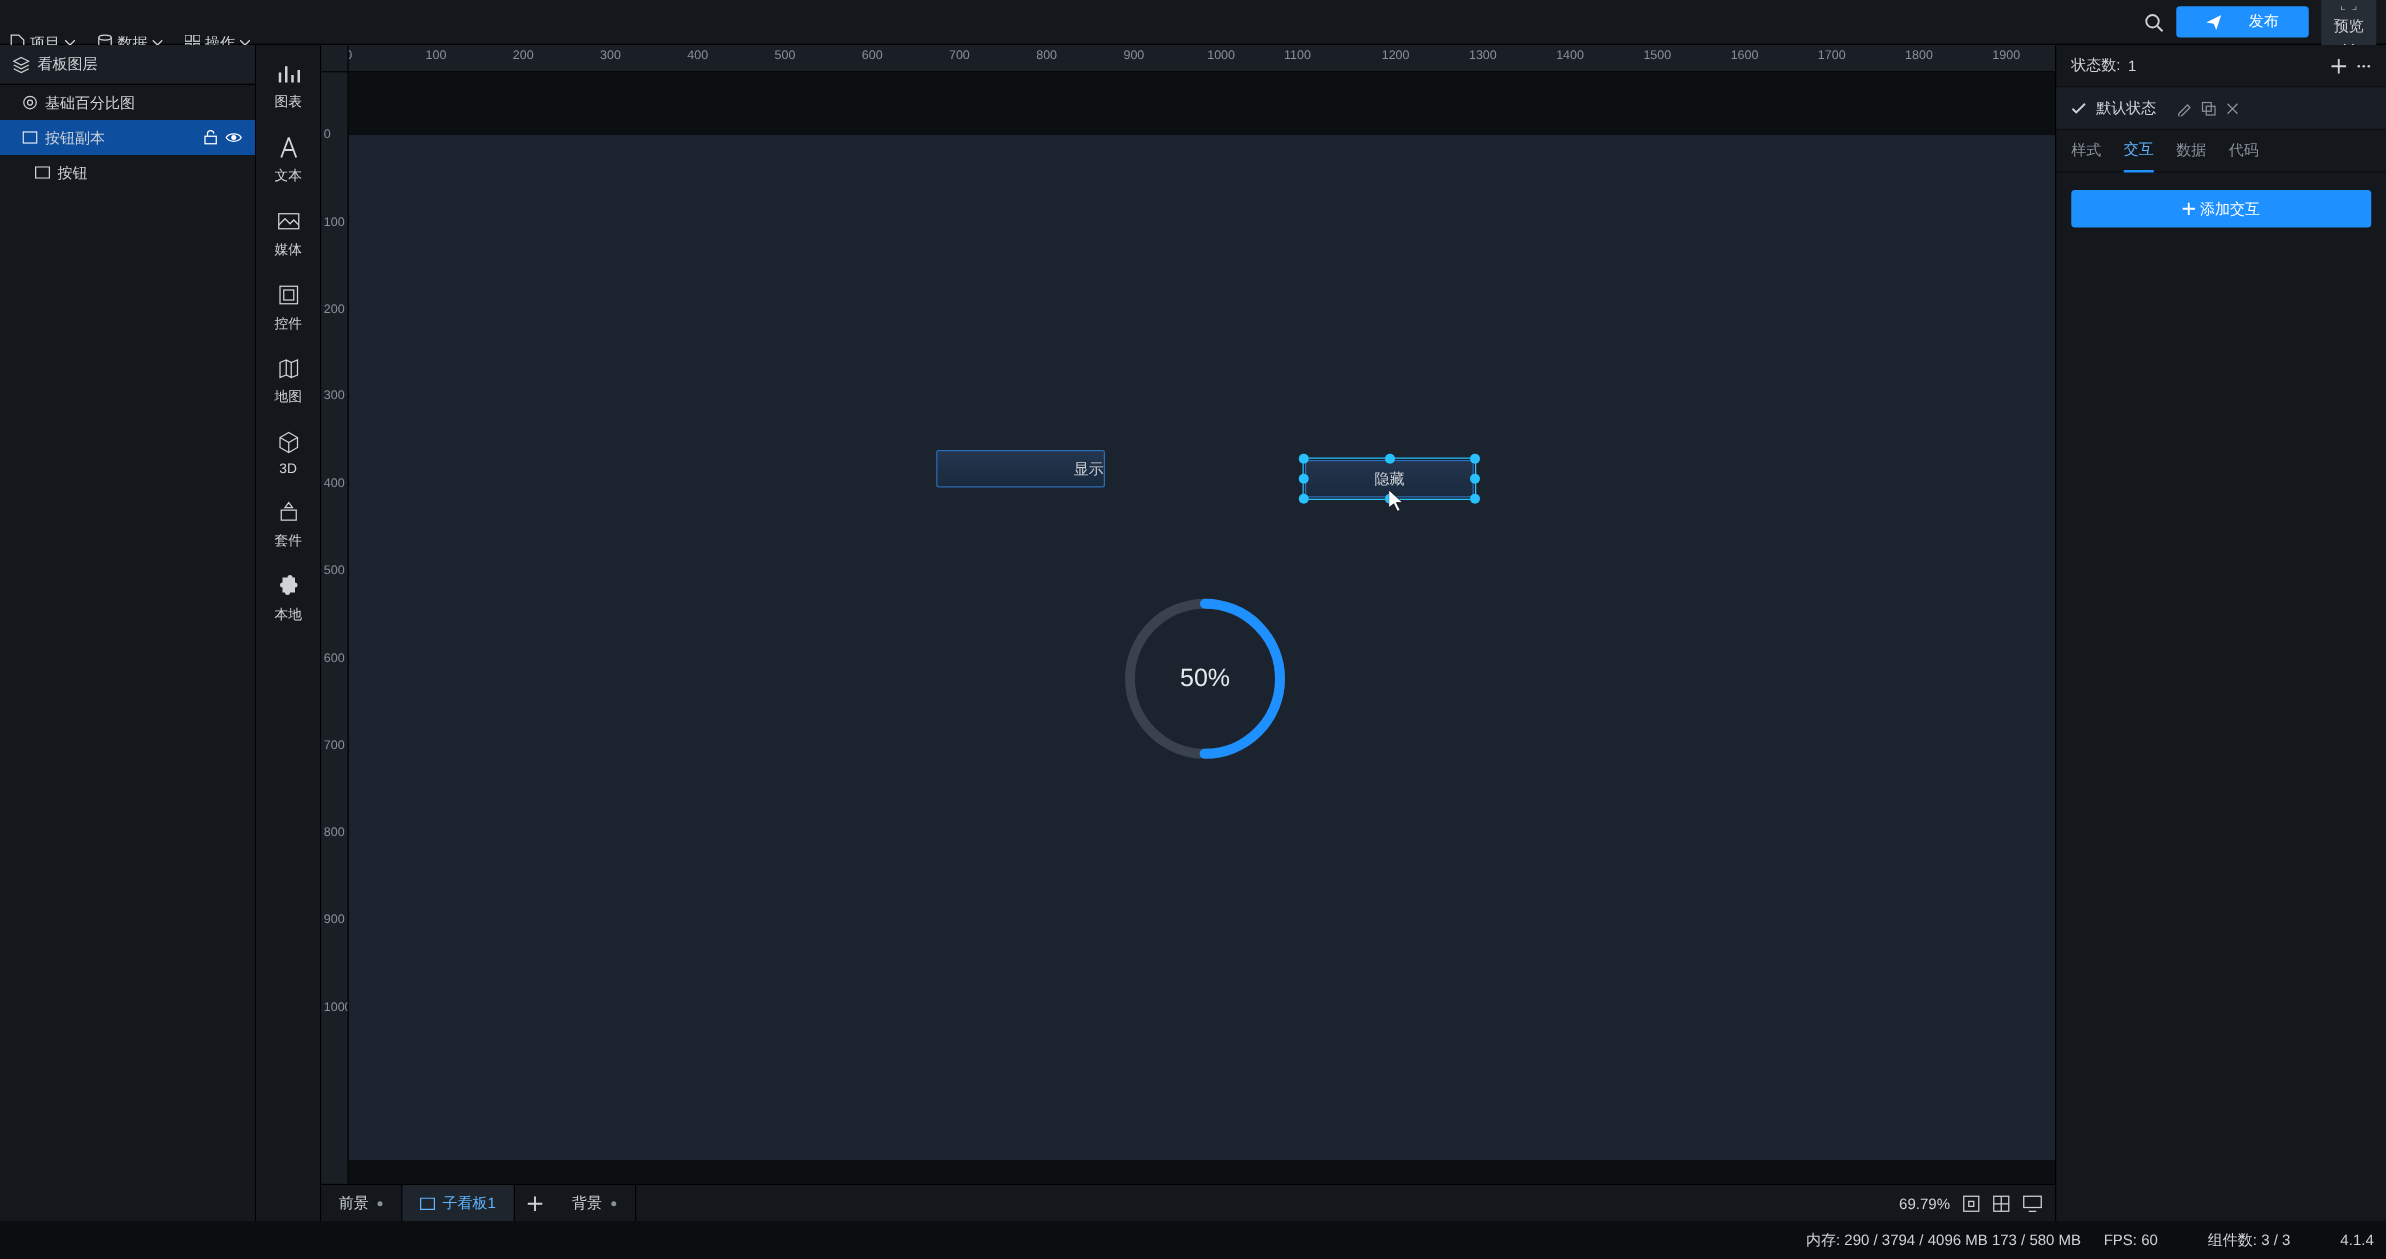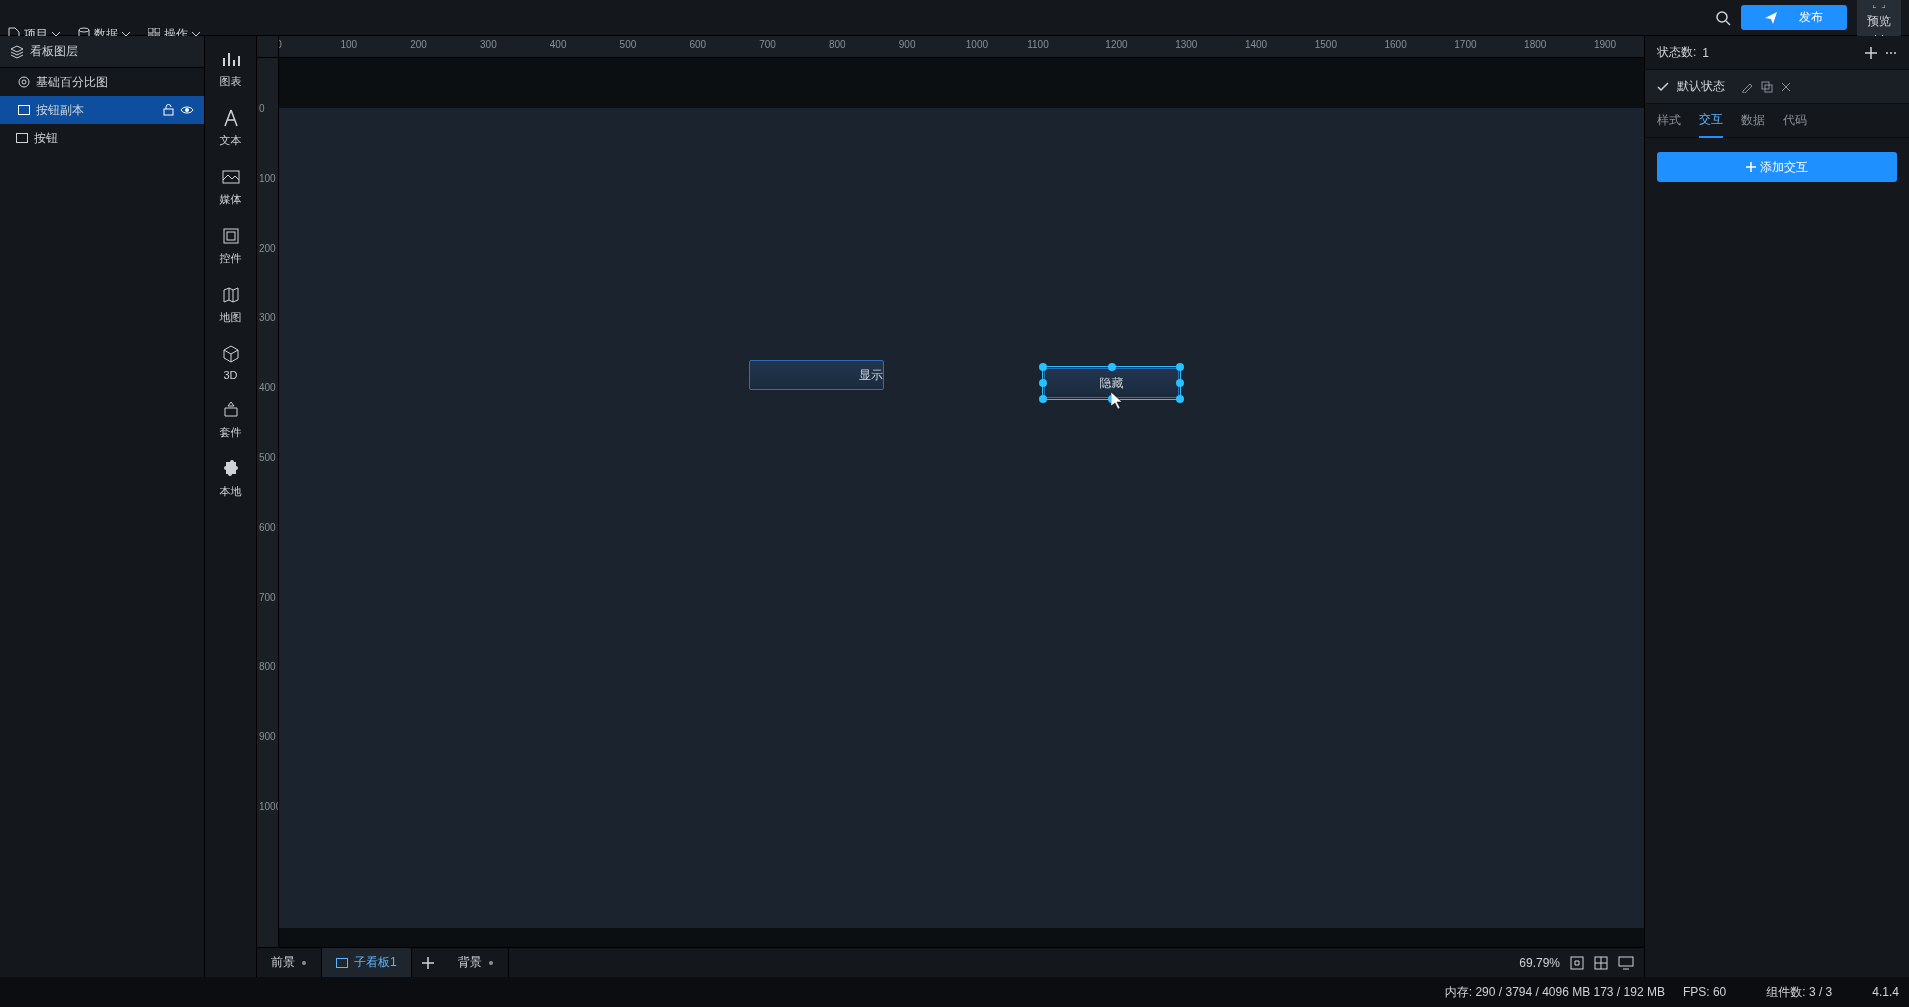--- a/index.html
+++ b/index.html
@@ -33,21 +33,21 @@
   svg{display:block;}
 
   
   .main{flex:1;display:flex;min-height:0;}
 
   
   .layers{width:205px;background:var(--bg-1);display:flex;flex-direction:column;border-right:1px solid #000;}
   .layers-header{height:32px;display:flex;align-items:center;gap:6px;padding:0 10px;background:var(--bg-2);border-bottom:1px solid #000;font-weight:500;}
   .layer-row{height:28px;display:flex;align-items:center;padding:0 10px 0 18px;gap:6px;cursor:pointer;}
   .layer-row .row-icons{margin-left:auto;display:flex;gap:6px;}
-  .layer-row.indent{padding-left:16px;}
+  .layer-row.indent{padding-left:28px;}
   .layer-row.selected{background:#0d4f9e;}
 
   
   .rail{width:52px;background:var(--bg-1);display:flex;flex-direction:column;align-items:center;padding-top:12px;gap:18px;border-right:1px solid #000;}
   .rail-item{display:flex;flex-direction:column;align-items:center;gap:4px;cursor:pointer;}
   .rail-item span{font-size:11px;color:var(--text);}
   .rail-item .icon{width:22px;height:22px;}
 
   
   .canvas-wrap{flex:1;display:flex;flex-direction:column;background:var(--bg-0);min-width:0;}
@@ -357,20 +357,27 @@
           <div class="sel-box">
             <div class="sel-handle h1"></div>
             <div class="sel-handle h2"></div>
             <div class="sel-handle h3"></div>
             <div class="sel-handle h4"></div>
             <div class="sel-handle h5"></div>
             <div class="sel-handle h6"></div>
             <div class="sel-handle h7"></div>
             <div class="sel-handle h8"></div>
           </div>
+          <div class="gauge">
+            <svg width="150" height="150" viewBox="0 0 150 150">
+              <circle cx="75" cy="75" r="60" fill="none" stroke="#3a424d" stroke-width="8"></circle>
+              <circle cx="75" cy="75" r="60" fill="none" stroke="#1e90ff" stroke-width="8" stroke-dasharray="188.5 377" stroke-dashoffset="0" transform="rotate(-90 75 75)" stroke-linecap="round"></circle>
+            </svg>
+            <div class="gauge-text">50%</div>
+          </div>
           <div class="cursor">
             <svg width="14" height="18">
                 <path d="M0 0l0 14 4-3 3 6 2-1-3-6 5 0z" fill="#fff" stroke="#000" stroke-width="0.5"></path>
               </svg>
           </div>
         </div>
       </div>
     </div>
 
     <div class="bottom-tabs">
@@ -485,17 +492,17 @@
           </svg>
         </span>
       <span style="color:#fff">添加交互</span>
     </div>
   </div>
 
 </div>
 
 <div class="statusbar">
   <div class="spacer"></div>
-  <span class="grp">内存:  290 / 3794 / 4096 MB  173 / 192 MB</span>
+  <span class="grp">内存:  290 / 3794 / 4096 MB  173 / 580 MB</span>
   <span class="grp">FPS:  60</span>
   <span class="grp" style="margin-left:40px">组件数: 3 / 3</span>
   <span class="grp" style="margin-left:40px">4.1.4</span>
 </div>
 
 </body></html>

